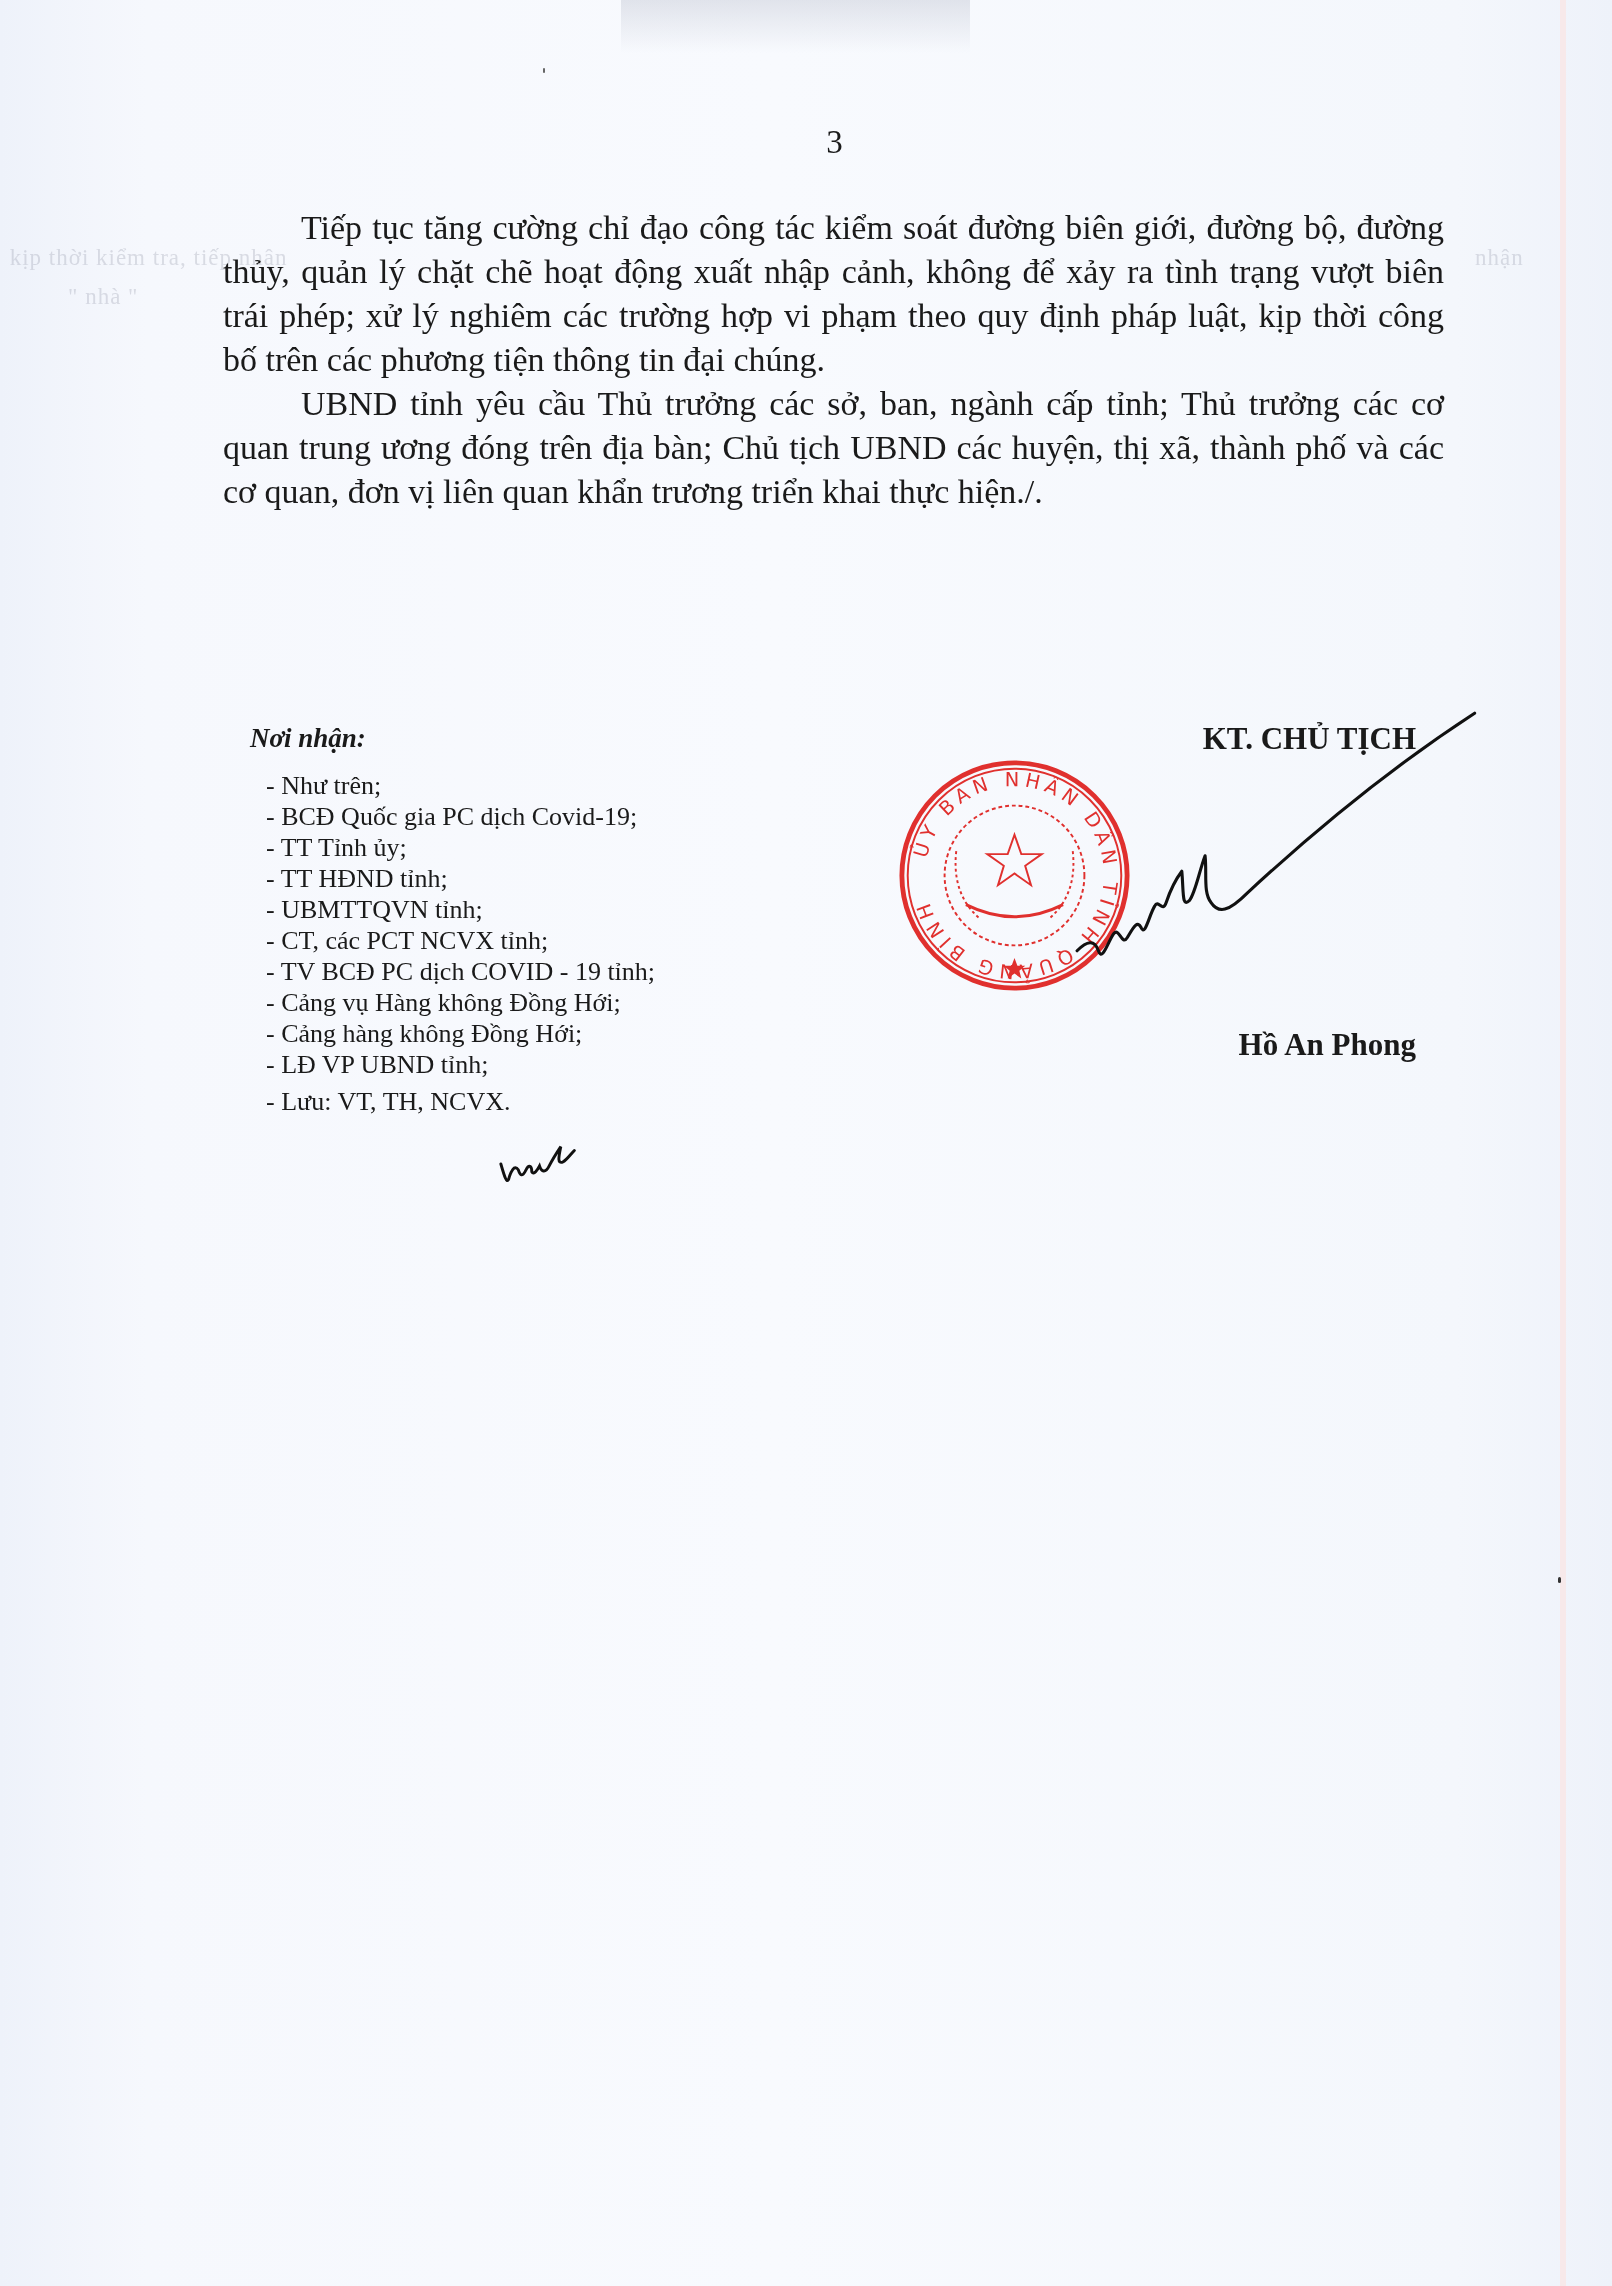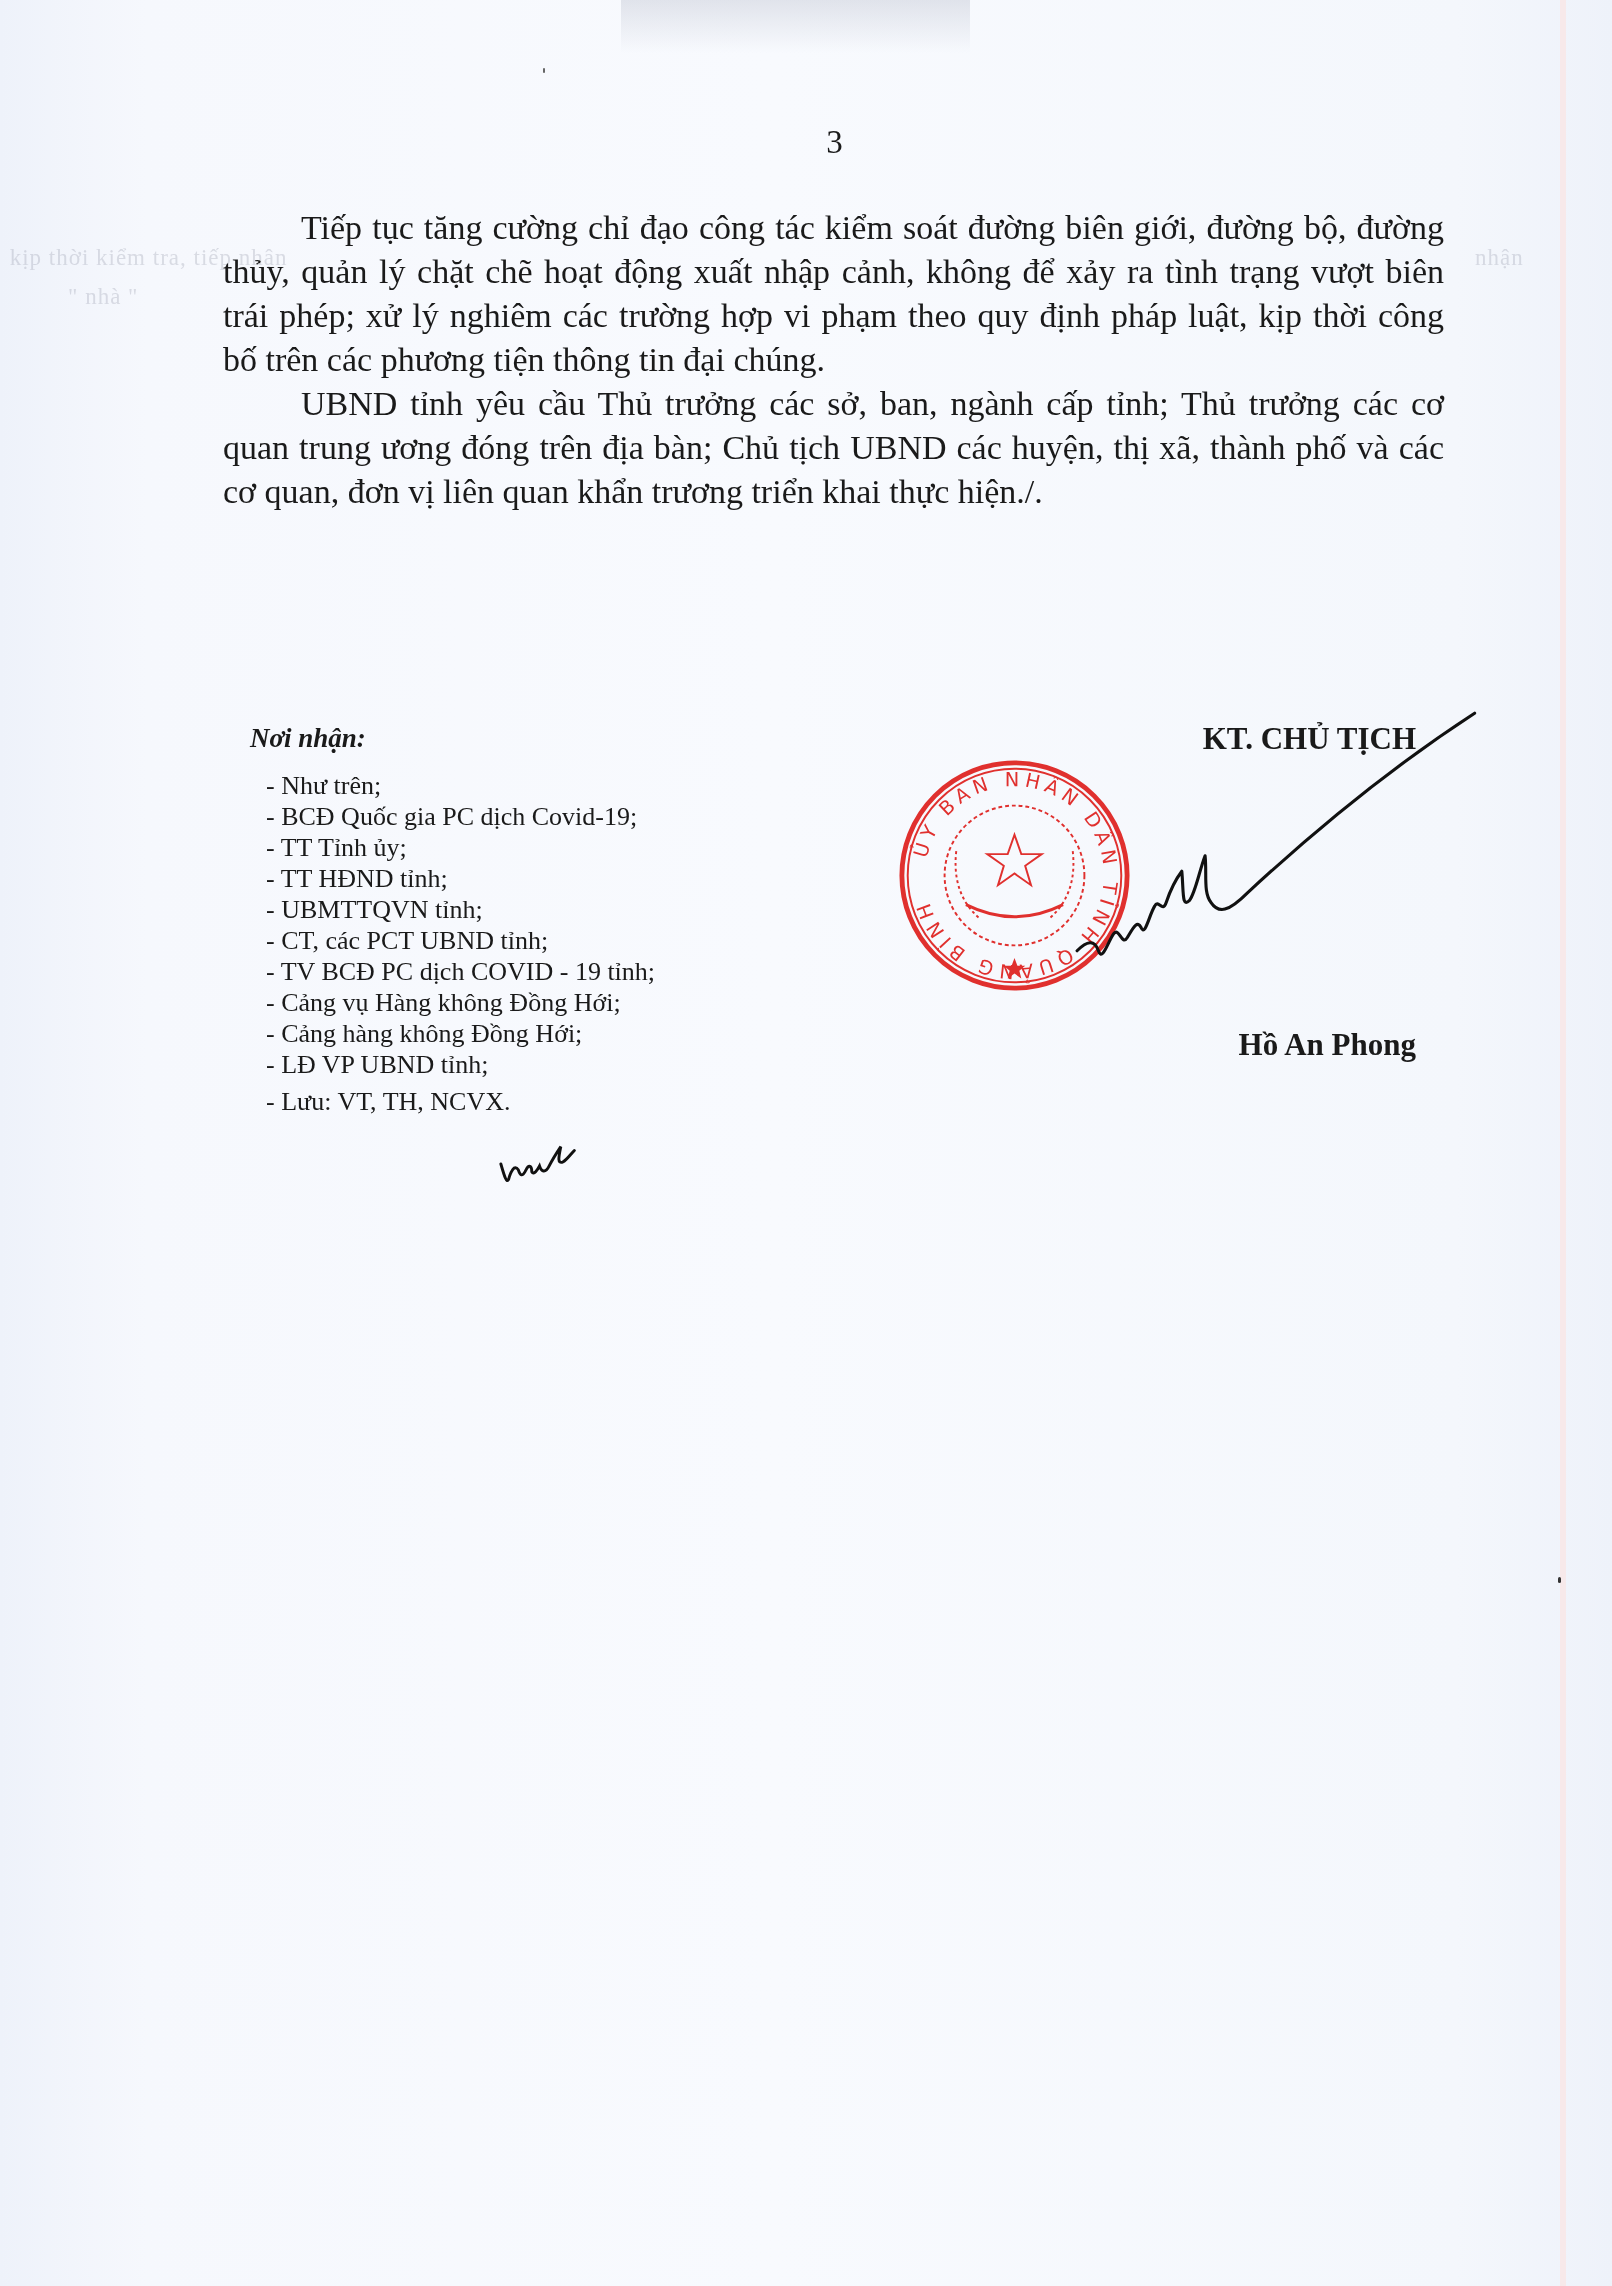--- a/index.html
+++ b/index.html
@@ -152,21 +152,21 @@
   </div>
 
   <div class="recipients">
     <div class="title">Nơi nhận:</div>
     <ul>
       <li>- Như trên;</li>
       <li>- BCĐ Quốc gia PC dịch Covid-19;</li>
       <li>- TT Tỉnh ủy;</li>
       <li>- TT HĐND tỉnh;</li>
       <li>- UBMTTQVN tỉnh;</li>
-      <li>- CT, các PCT UBND tỉnh;</li>
+      <li>- CT, các PCT NCVX tỉnh;</li>
       <li>- TV BCĐ PC dịch COVID - 19 tỉnh;</li>
       <li>- Cảng vụ Hàng không Đồng Hới;</li>
       <li>- Cảng hàng không Đồng Hới;</li>
       <li>- LĐ VP UBND tỉnh;</li>
       <li class="last">- Lưu: VT, TH, NCVX.</li>
     </ul>
   </div>
 
   <svg class="initial" viewBox="0 0 90 60">
     <path d="M4 30 C8 44, 10 50, 12 46 C14 38, 18 30, 22 36 C24 42, 26 44, 30 36 C33 30, 36 32, 36 38 C38 42, 42 36, 44 32 C46 38, 50 40, 54 32 C58 24, 62 18, 66 12 C64 22, 62 30, 68 28 C72 26, 76 20, 80 16" fill="none" stroke="#111" stroke-width="3" stroke-linecap="round"></path>

